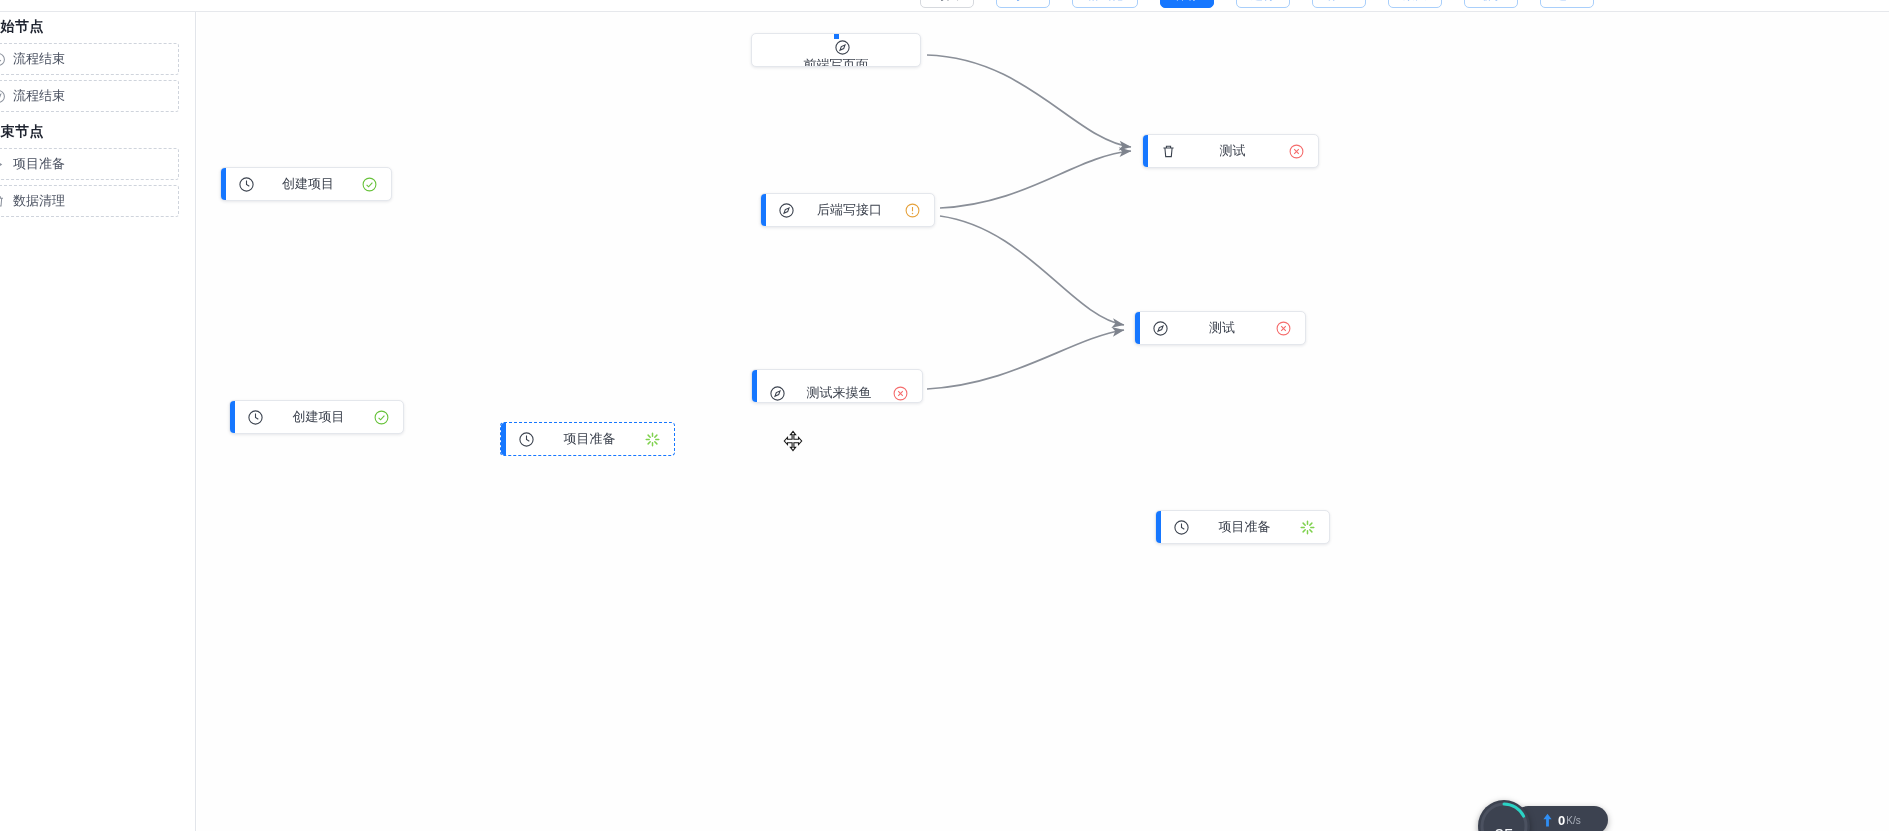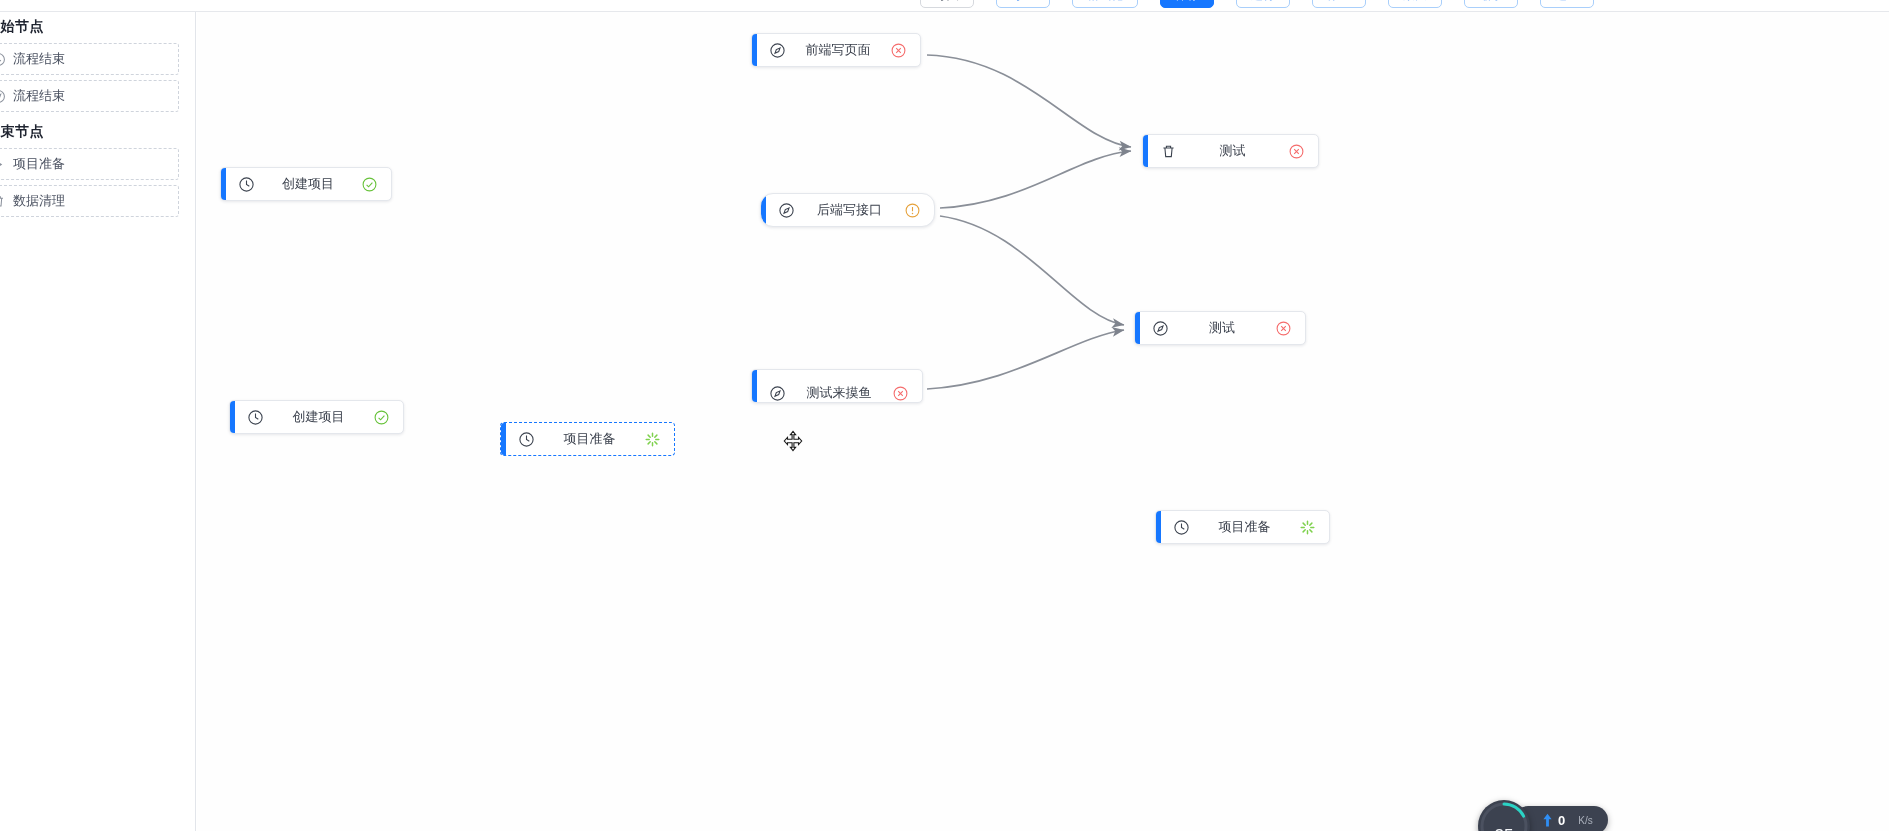--- a/index.html
+++ b/index.html
@@ -128,21 +128,21 @@
     position: absolute; left: 36px; top: 6px;
     width: 94px; height: 28px;
     background: #3c4250;
     border-radius: 14px;
     display: flex; align-items: center;
     padding-left: 26px;
     box-shadow: 0 2px 6px rgba(0,0,0,.3);
   }
   .speedpill .uparrow { position: absolute; left: 28px; top: 7px; width: 11px; height: 14px; }
   .speedpill .sval { font-size: 13px; color: #fff; font-weight: bold; margin-left: 18px; }
-  .speedpill .sunit { font-size: 10px; color: #aab0bb; margin-left: 13px; }
+  .speedpill .sunit { font-size: 10px; color: #aab0bb; margin-left: 1px; }
 </style>
 </head>
 <body>
 
 <div id="app">
 
   <div class="toolbar">
     <div class="tb-btns">
       <button class="tb-btn plain">导入</button>
       <button class="tb-btn">导出</button>
@@ -210,21 +210,21 @@
         </marker>
       </defs>
       <g fill="none" stroke="#8a8f98" stroke-width="1.7" marker-end="url(#ah)">
         <path d="M 730 43 C 830 46 878 128 934 135"></path>
         <path d="M 743 196 C 830 192 878 144 934 139"></path>
         <path d="M 743 204 C 830 216 874 304 927 313"></path>
         <path d="M 730 377 C 818 372 874 326 927 318"></path>
       </g>
     </svg>
 
-    <div class="node w170" style="left:554px; top:21px;">
+    <div class="node w170" style="left:554px; top:21px;flex-direction:column;">
       <span class="bar"></span>
       <span class="nico">
         <svg viewBox="0 0 17 17" fill="none" stroke="currentColor" stroke-width="1.1">
             <circle cx="8.5" cy="8.5" r="6.6"></circle>
             <path d="M11 6 7.3 7.6 6 11.2 9.7 9.6z"></path>
           </svg>
       </span>
       <span class="nlabel">前端写页面</span>
       <span class="nstat">
         <svg viewBox="0 0 17 17" fill="none" stroke="#f56c6c" stroke-width="1.1">
@@ -243,21 +243,21 @@
       </span>
       <span class="nlabel">测试</span>
       <span class="nstat">
         <svg viewBox="0 0 17 17" fill="none" stroke="#f56c6c" stroke-width="1.1">
             <circle cx="8.5" cy="8.5" r="6.4"></circle>
             <path d="M6.2 6.2l4.6 4.6M10.8 6.2l-4.6 4.6"></path>
           </svg>
       </span>
     </div>
 
-    <div class="node w175" style="left:563px; top:181px;border-radius:13px;">
+    <div class="node w175" style="left:563px; top:181px;">
       <span class="bar"></span>
       <span class="nico">
         <svg viewBox="0 0 17 17" fill="none" stroke="currentColor" stroke-width="1.1">
             <circle cx="8.5" cy="8.5" r="6.6"></circle>
             <path d="M11 6 7.3 7.6 6 11.2 9.7 9.6z"></path>
           </svg>
       </span>
       <span class="nlabel">后端写接口</span>
       <span class="nstat">
         <svg viewBox="0 0 17 17" fill="none" stroke="#e6a23c" stroke-width="1.1">

